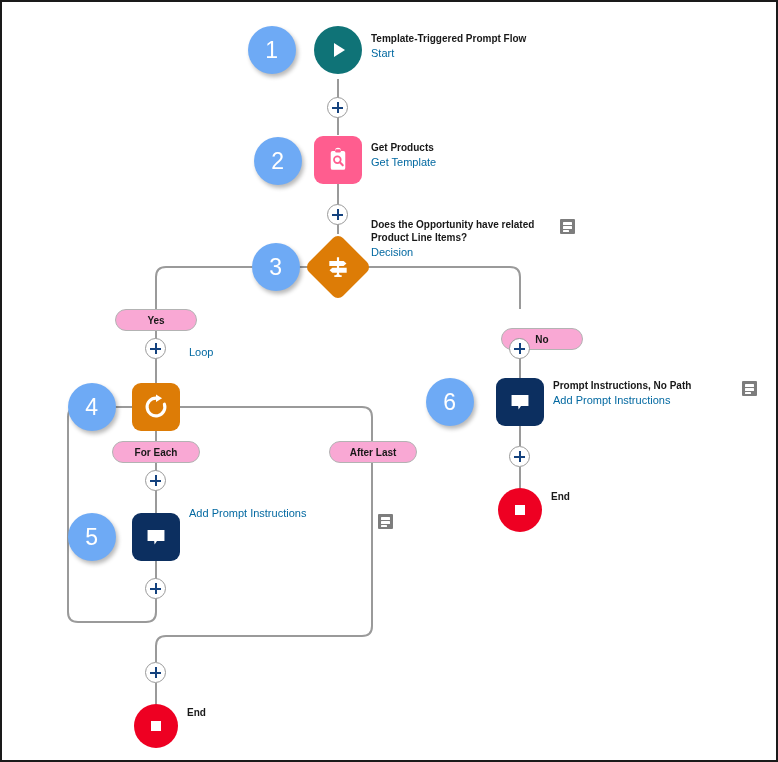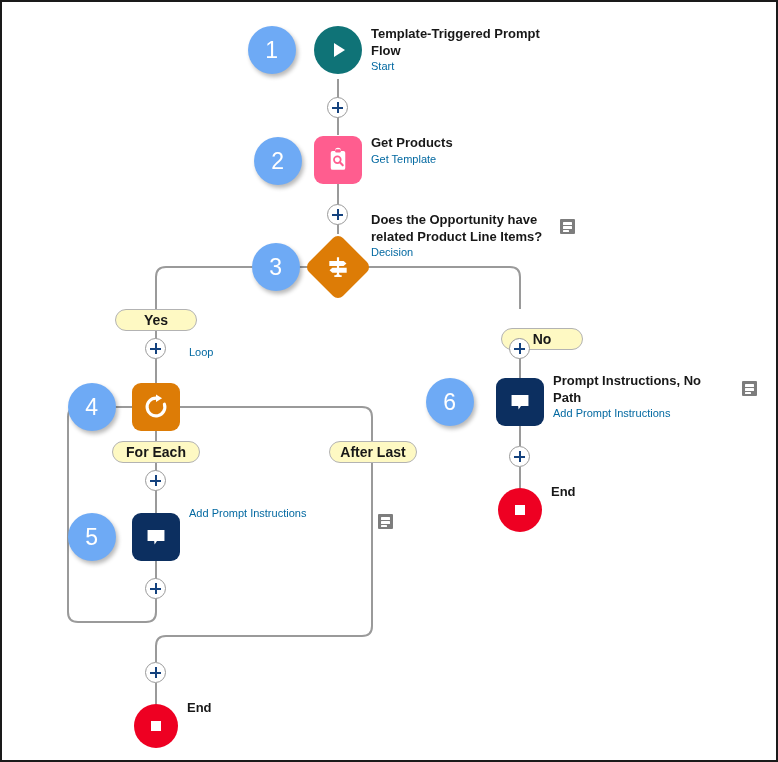--- a/index.html
+++ b/index.html
@@ -58,23 +58,24 @@
   .prompt{width:48px;height:48px;background:#0c2f60;}
   .endnode{width:44px;height:44px;background:#ee0022;}
 
   
   .label{
     position:absolute;
     z-index:6;
     line-height:1.28;
   }
   .label .ltitle{
-    font-size:13px;
+    font-size:10px;
     font-weight:bold;
     color:#181818;
+    margin-top:7px;
   }
   .label .lsub{
     font-size:11px;
     font-weight:normal;
     color:#0369a1;
   }
 
   
   .plus{
     position:absolute;
@@ -90,23 +91,23 @@
   }
   .plus:before{left:4px;top:9px;width:11px;height:2.2px;}
   .plus:after{top:4px;left:9px;height:11px;width:2.2px;}
 
   
   .pill{
     position:absolute;
     height:22px;
     border:1.4px solid #b3b3b3;
     border-radius:11px;
-    background:#fef9c3;
+    background:#f9a8d4;
     color:#181818;
-    font-size:14px;
+    font-size:10px;
     font-weight:bold;
     display:flex;align-items:center;justify-content:center;
     z-index:6;
     box-sizing:border-box;
     padding:0 10px;
   }
 
   
   .noteicon{
     position:absolute;

